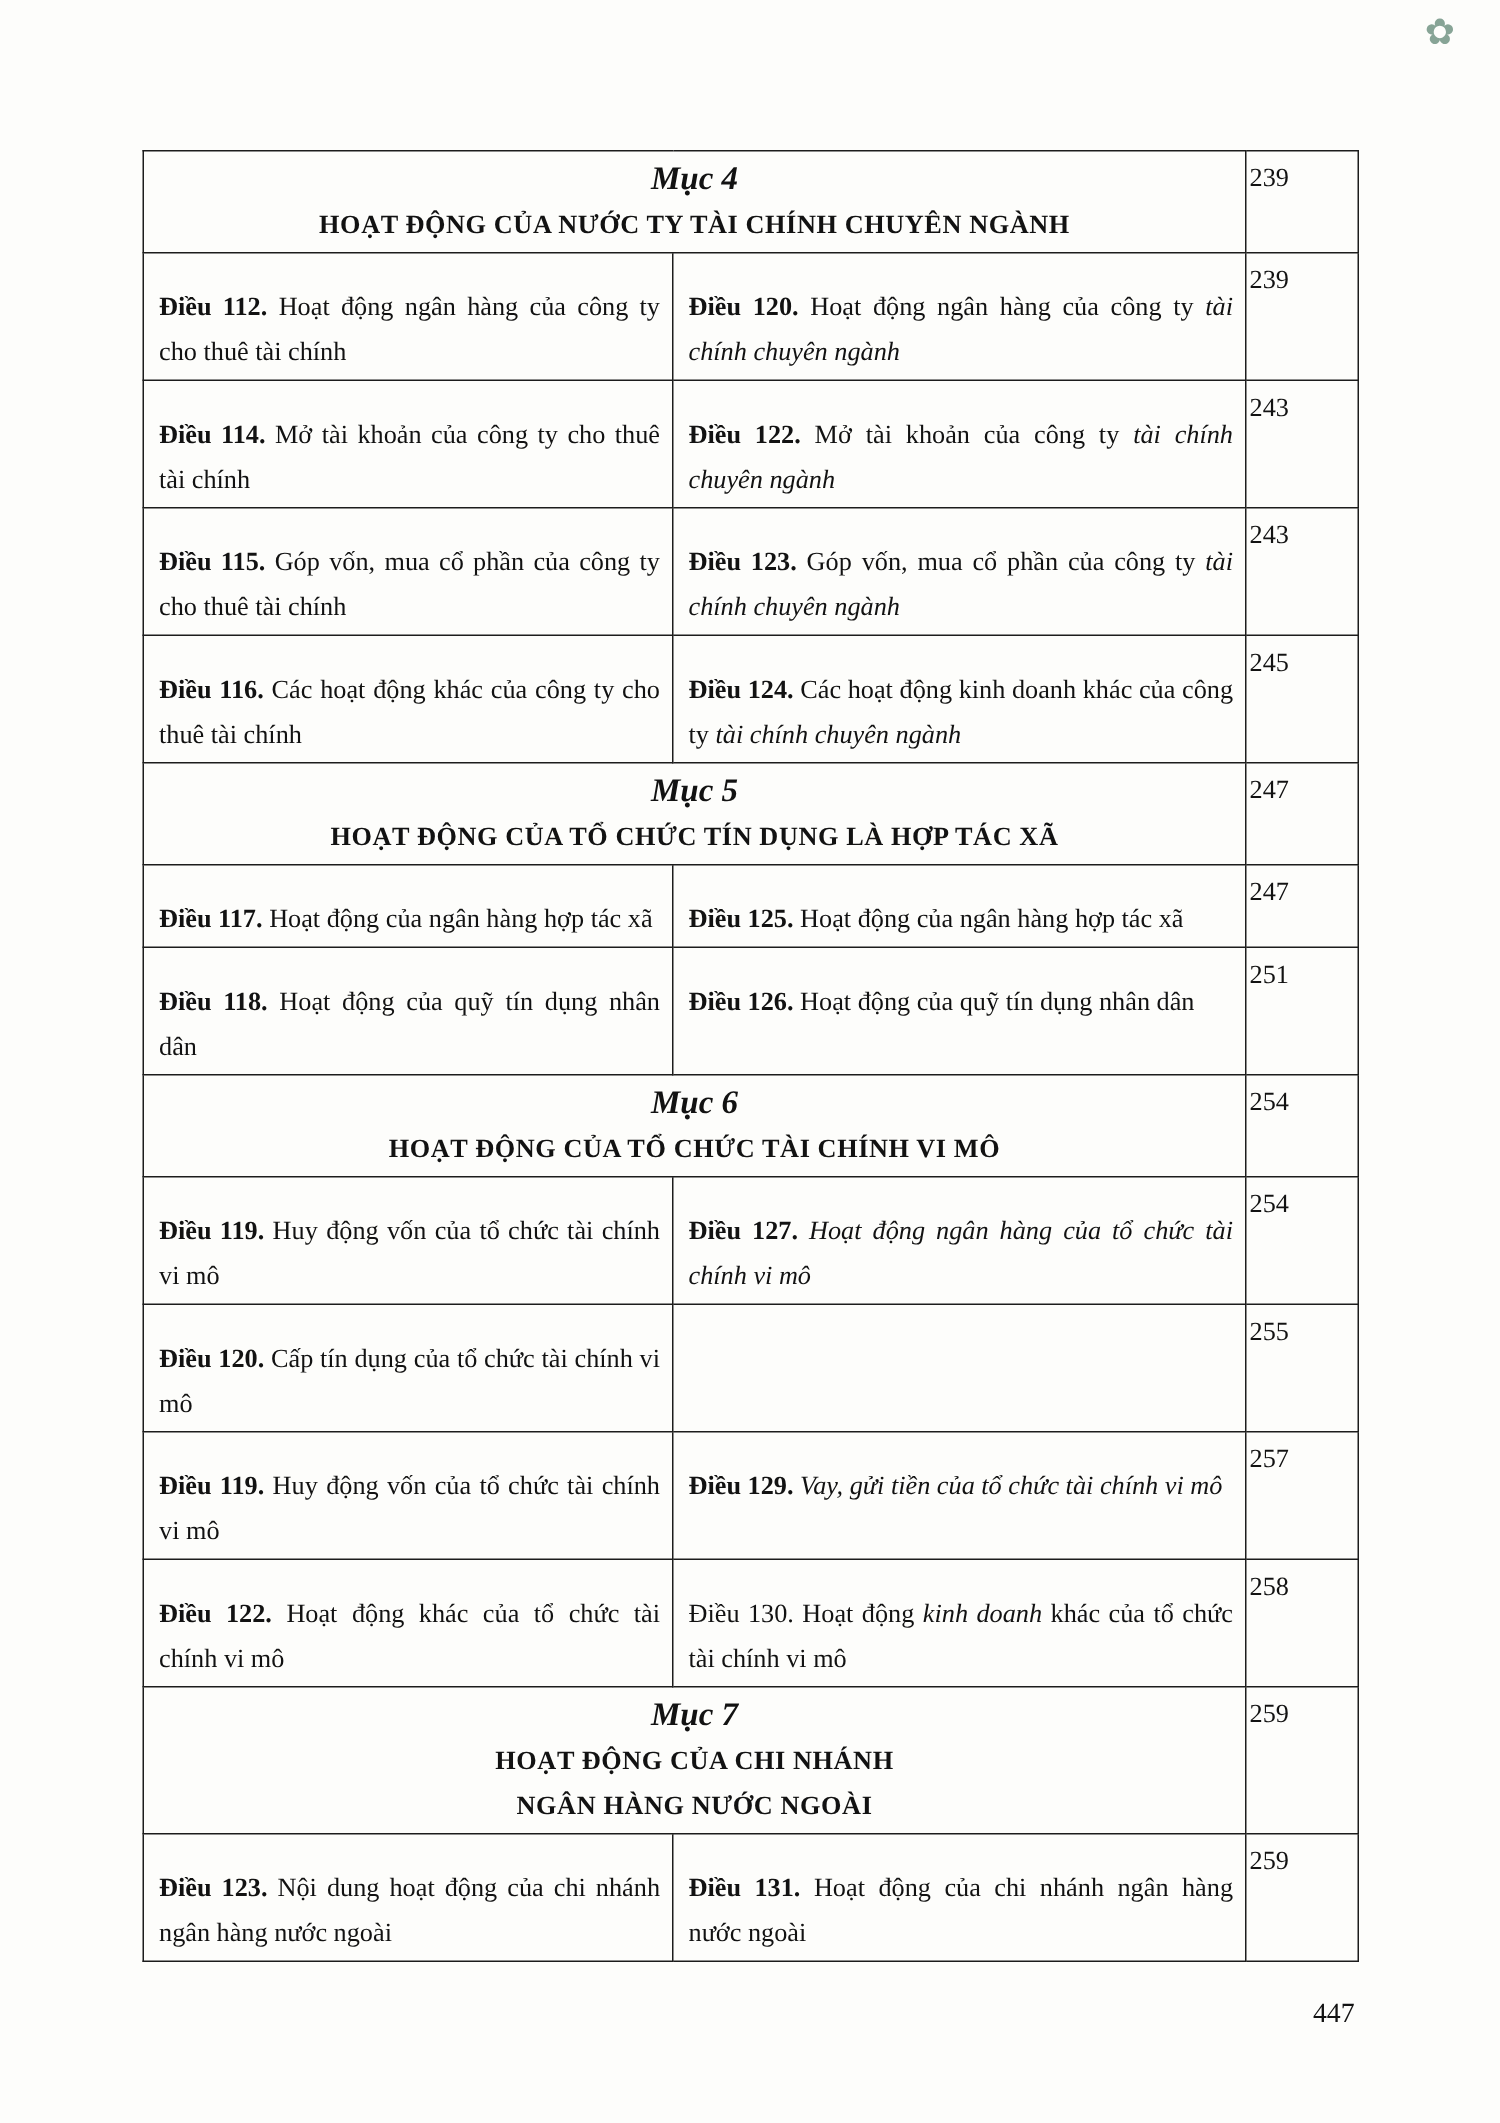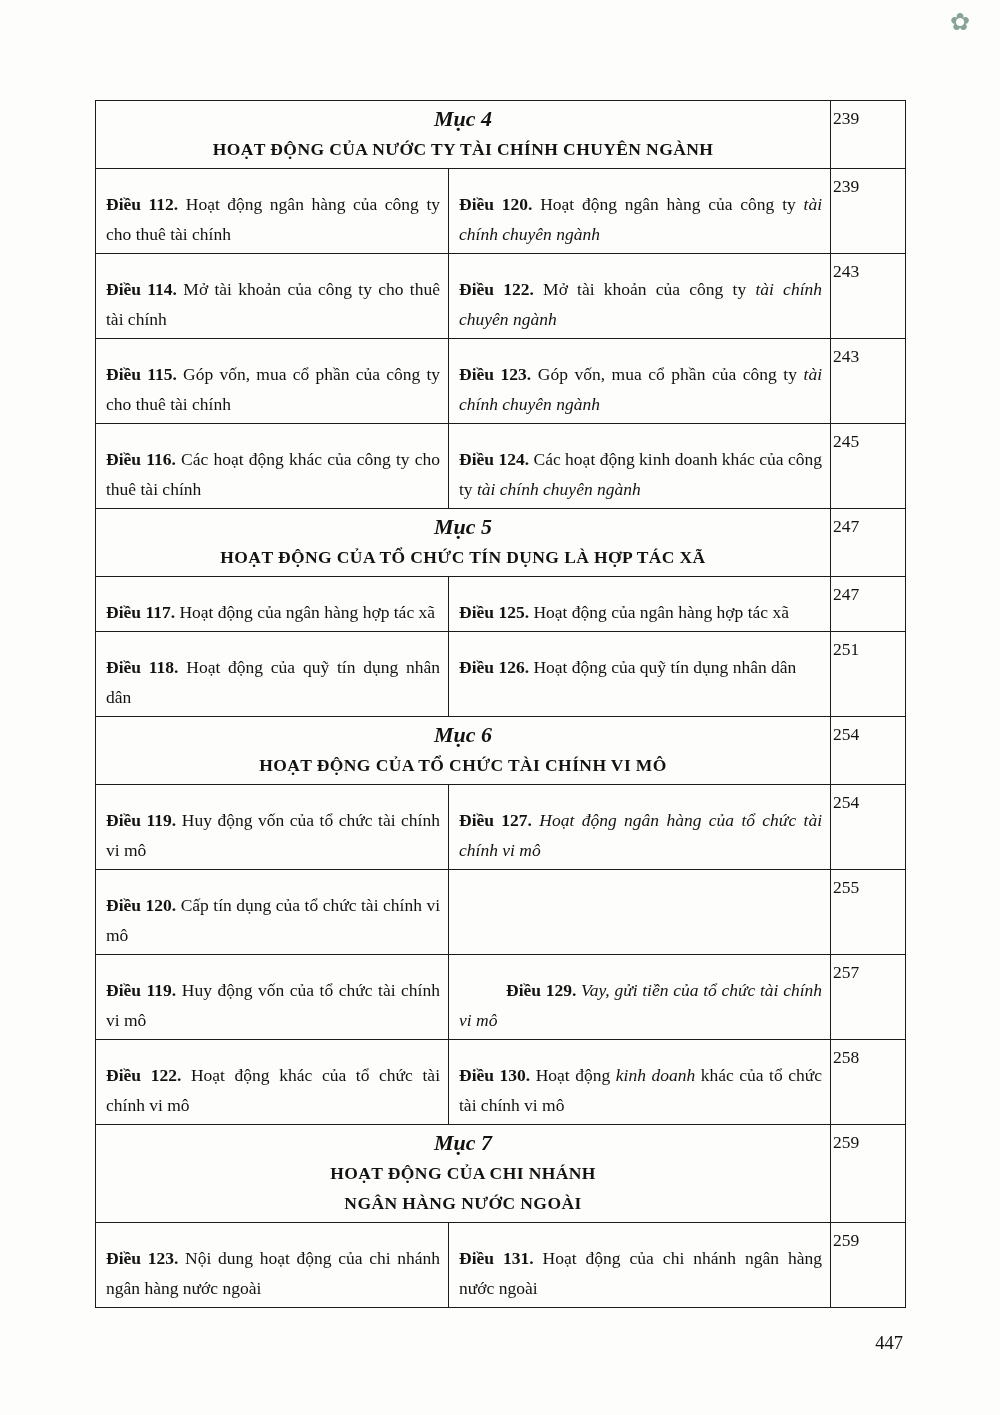--- a/index.html
+++ b/index.html
@@ -142,26 +142,26 @@
           <td class="entry-cell"><span style="font-weight: bold;">Điều 127.</span><span> </span><span style="font-style: italic;">Hoạt động ngân hàng của tổ chức tài chính vi mô</span></td>
           <td class="page-cell">254</td>
         </tr>
         <tr>
           <td class="entry-cell"><span style="font-weight: bold;">Điều 120.</span><span> Cấp tín dụng của tổ chức tài chính vi mô</span></td>
           <td class="entry-cell"></td>
           <td class="page-cell">255</td>
         </tr>
         <tr>
           <td class="entry-cell"><span style="font-weight: bold;">Điều 119.</span><span> Huy động vốn của tổ chức tài chính vi mô</span></td>
-          <td class="entry-cell"><span style="font-weight: bold; margin-left: 47px;">Điều 129.</span><span> </span><span style="font-style: italic;">Vay, gửi tiền của tổ chức tài chính vi mô</span></td>
+          <td class="entry-cell"><span style="font-weight: bold;">Điều 129.</span><span> </span><span style="font-style: italic;">Vay, gửi tiền của tổ chức tài chính vi mô</span></td>
           <td class="page-cell">257</td>
         </tr>
         <tr>
           <td class="entry-cell"><span style="font-weight: bold;">Điều 122.</span><span> Hoạt động khác của tổ chức tài chính vi mô</span></td>
-          <td class="entry-cell"><span style="font-weight: bold;">Điều 130.</span><span> Hoạt động </span><span style="font-style: italic;">kinh doanh</span><span> khác của tổ chức tài chính vi mô</span></td>
+          <td class="entry-cell"><span style="font-weight: normal;">Điều 130.</span><span> Hoạt động </span><span style="font-style: italic;">kinh doanh</span><span> khác của tổ chức tài chính vi mô</span></td>
           <td class="page-cell">258</td>
         </tr>
         <tr>
           <td colspan="2" class="section-cell">
             <div class="muc-line">Mục 7</div>
             <div class="section-title-line">HOẠT ĐỘNG CỦA CHI NHÁNH</div>
             <div class="section-title-line">NGÂN HÀNG NƯỚC NGOÀI</div>
           </td>
           <td class="page-cell">259</td>
         </tr>

